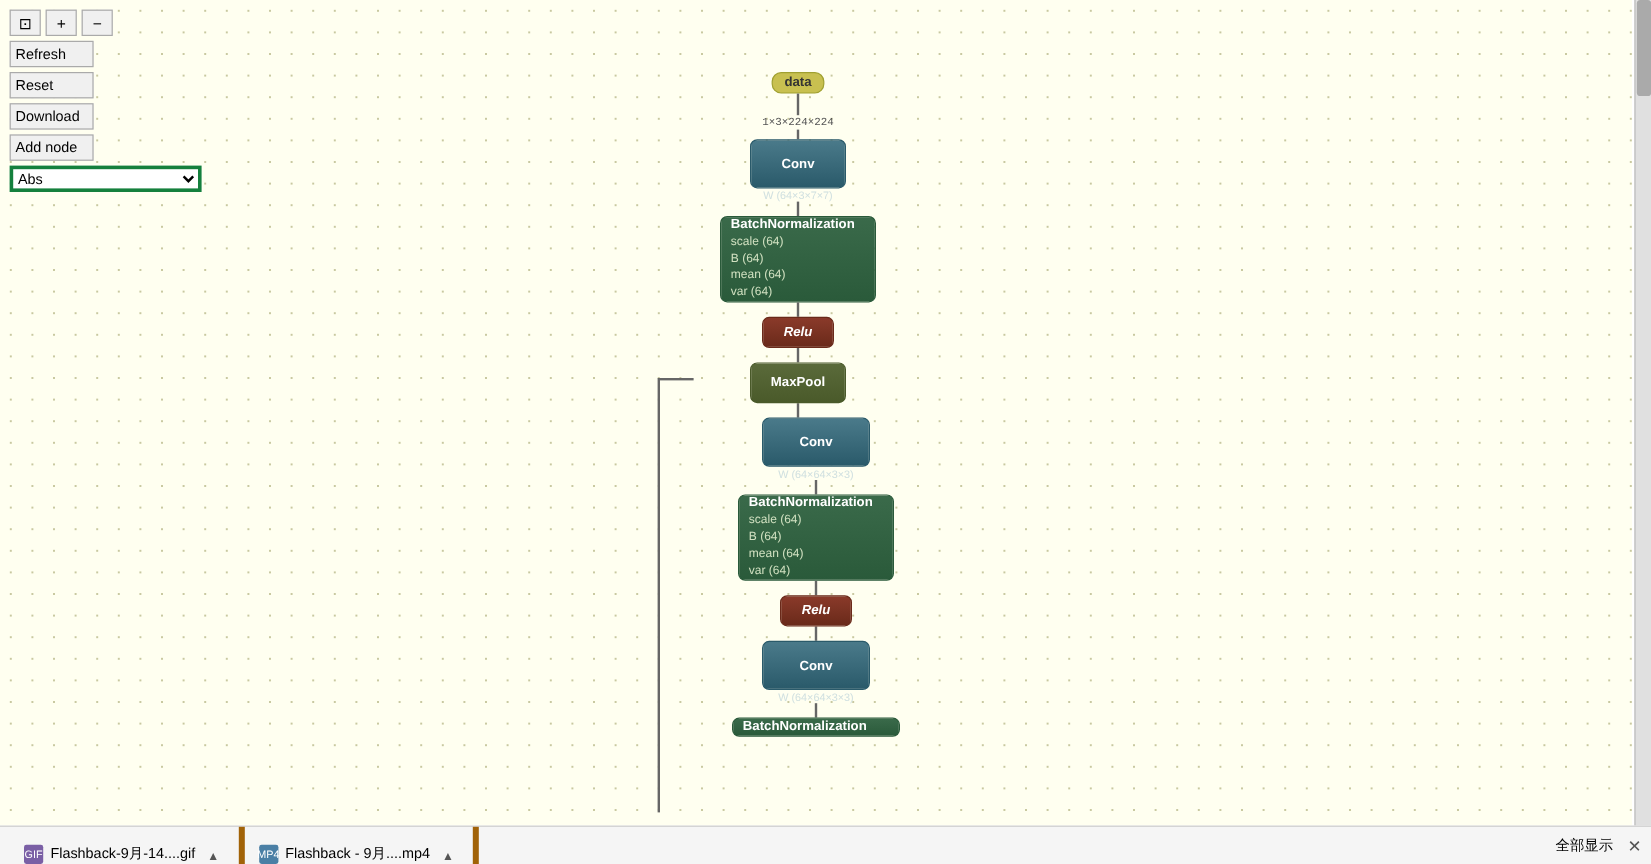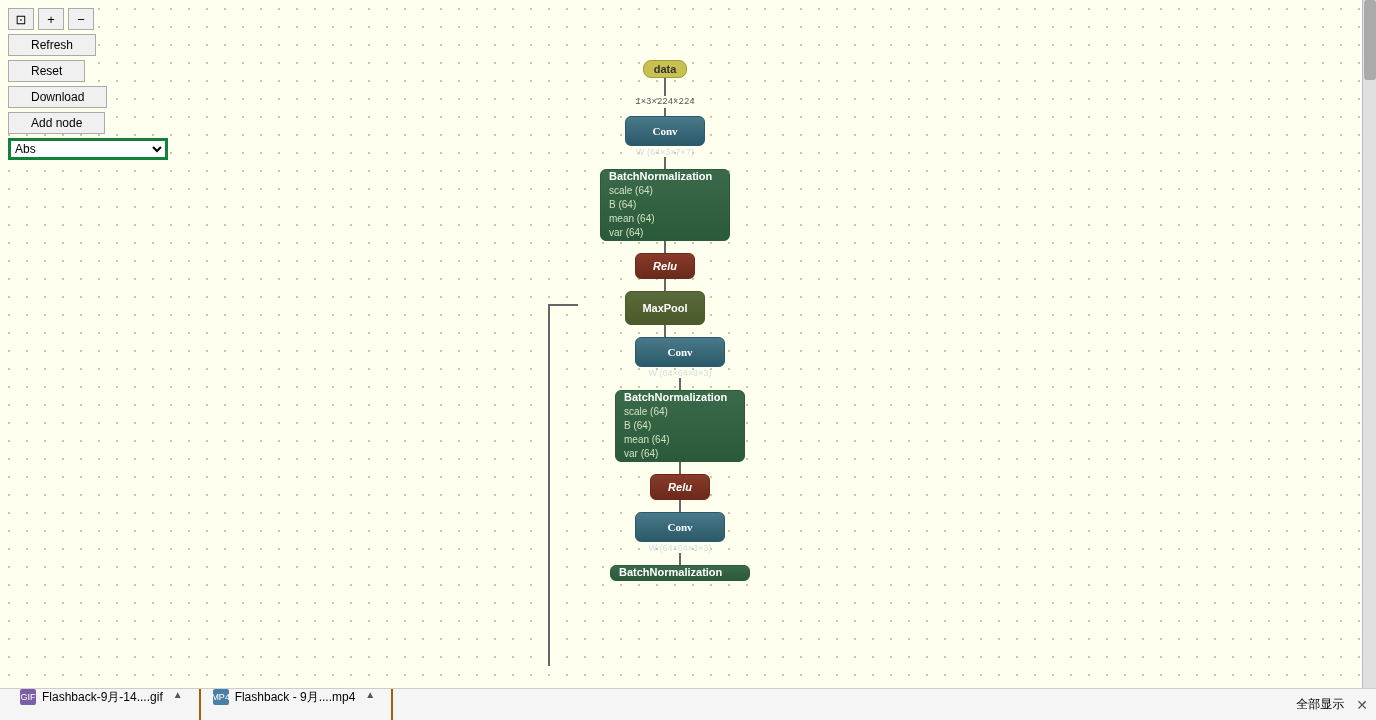--- a/index.html
+++ b/index.html
@@ -32,21 +32,21 @@
     }
 
     .action-btn {
       min-width: 70px;
       height: 22px;
       border: 1px solid #aaa;
       background: #f0f0f0;
       cursor: pointer;
       font-size: 12px;
       text-align: left;
-      padding: 0 22px;
+      padding: 0 4px;
     }
 
     select.node-select {
       width: 160px;
       height: 22px;
       font-size: 12px;
       border: 3px solid #15803d;
       background: #fff;
     }
 
@@ -86,25 +86,25 @@
       background: #f5f5f5;
       border-top: 1px solid #ccc;
       display: flex;
       align-items: center;
       padding: 0 8px;
       gap: 0;
     }
 
     .bottom-item {
       display: flex;
-      align-items: flex-start;
+      align-items: flex-end;
       gap: 6px;
       padding: 0 12px;
       height: 100%;
-      border-right: 2px solid #a16207;
+      border-right: 5px solid #a16207;
       font-size: 12px;
       cursor: pointer;
     }
 
     .bottom-item-icon {
       width: 16px; height: 16px;
       background: #4a7fa5;
       border-radius: 2px;
       display: flex; align-items: center; justify-content: center;
       color: #fff;
@@ -177,22 +177,21 @@
       border-radius: 8px;
       padding: 2px 10px;
       font-size: 11px;
       font-weight: bold;
     }
 
     .node-conv {
       background: linear-gradient(180deg, #4a7a8a 0%, #2a5a6a 100%);
       border: 1px solid #2a5a6a;
       width: 80px;
-      height: 30px;
-      font-family: Liberation Serif, serif;
+      height: 41px;
     }
 
     .node-bn {
       background: linear-gradient(180deg, #3a6a4a 0%, #2a5a3a 100%);
       border: 1px solid #2a5a3a;
       width: 130px;
       padding: 0 8px;
       border-radius: 6px;
     }
 

